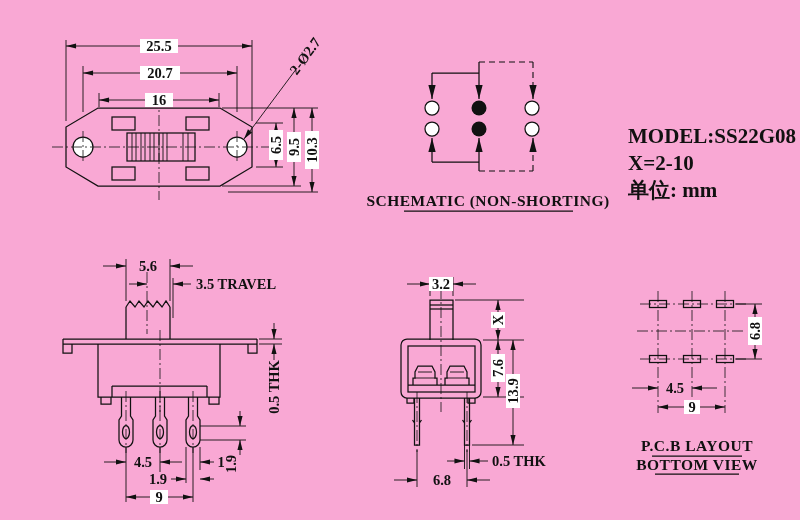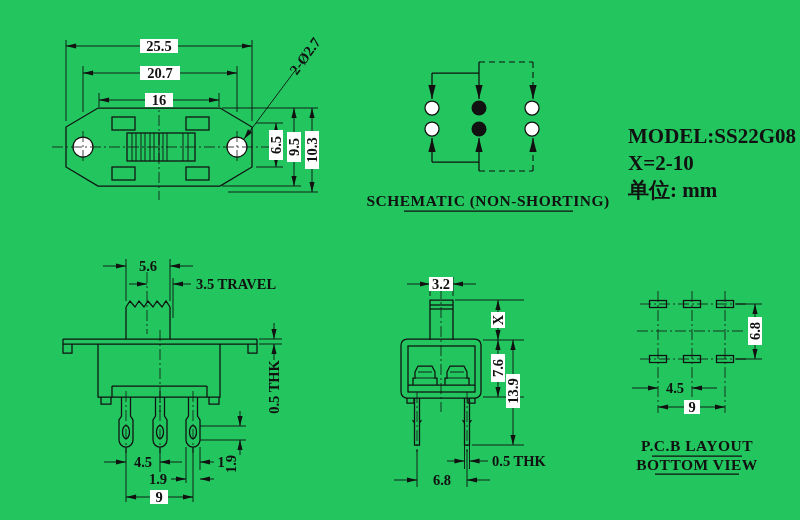--- a/index.html
+++ b/index.html
@@ -1,16 +1,16 @@
 <!DOCTYPE html>
 <html><head>
 <meta charset="utf-8">
 <style>
   html,body{margin:0;padding:0;background:#ffffff;}
-  .stage{position:relative;width:800px;height:520px;background:#22c55e;overflow:hidden;}
+  .stage{position:relative;width:800px;height:520px;background:#f9a8d4;overflow:hidden;}
   svg text{font-family:"Liberation Serif","DejaVu Serif",serif;font-weight:bold;fill:#111;}
   .dim{font-size:14.5px;text-anchor:middle;}
   .dimL{font-size:14.5px;text-anchor:start;}
   .cap{font-size:15.5px;text-anchor:middle;letter-spacing:0.5px;}
   .info{font-size:21px;text-anchor:start;}
   .o{stroke:#111;stroke-width:1.25;fill:none;}
   .t{stroke:#111;stroke-width:0.9;fill:none;}
   .cl{stroke:#111;stroke-width:0.8;fill:none;stroke-dasharray:11 3 2 3;}
   .dash{stroke:#111;stroke-width:1.1;fill:none;stroke-dasharray:6 4;}
   .bg{fill:#fff;stroke:none;}

